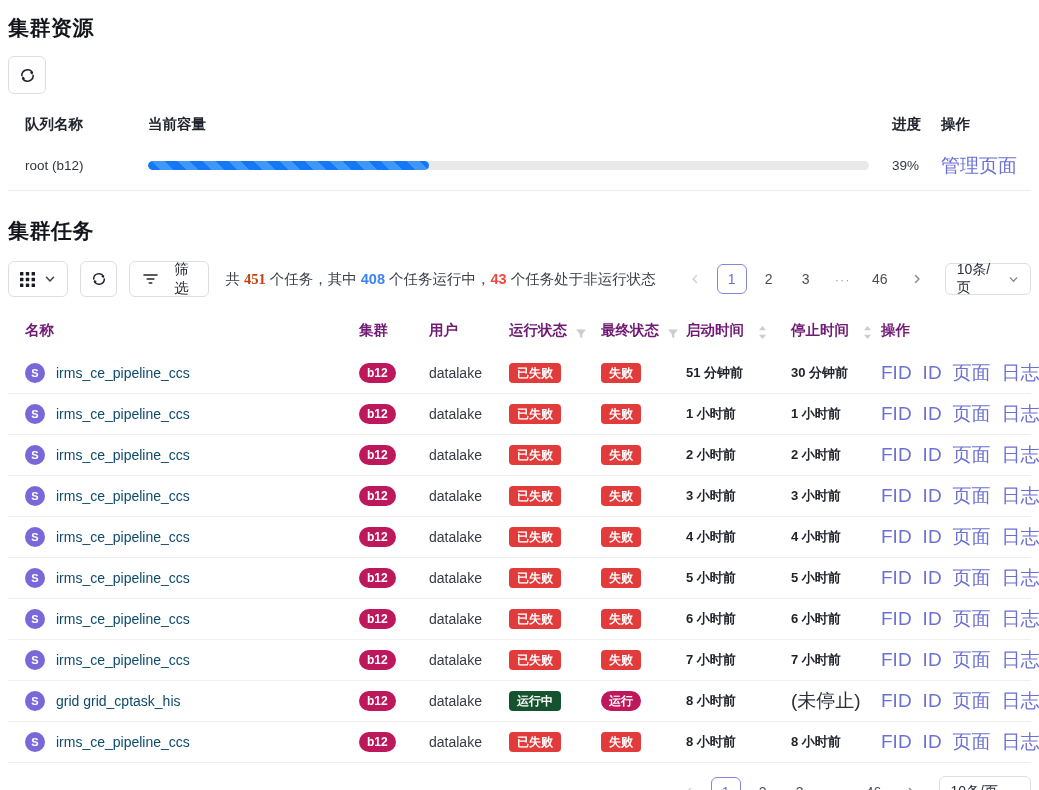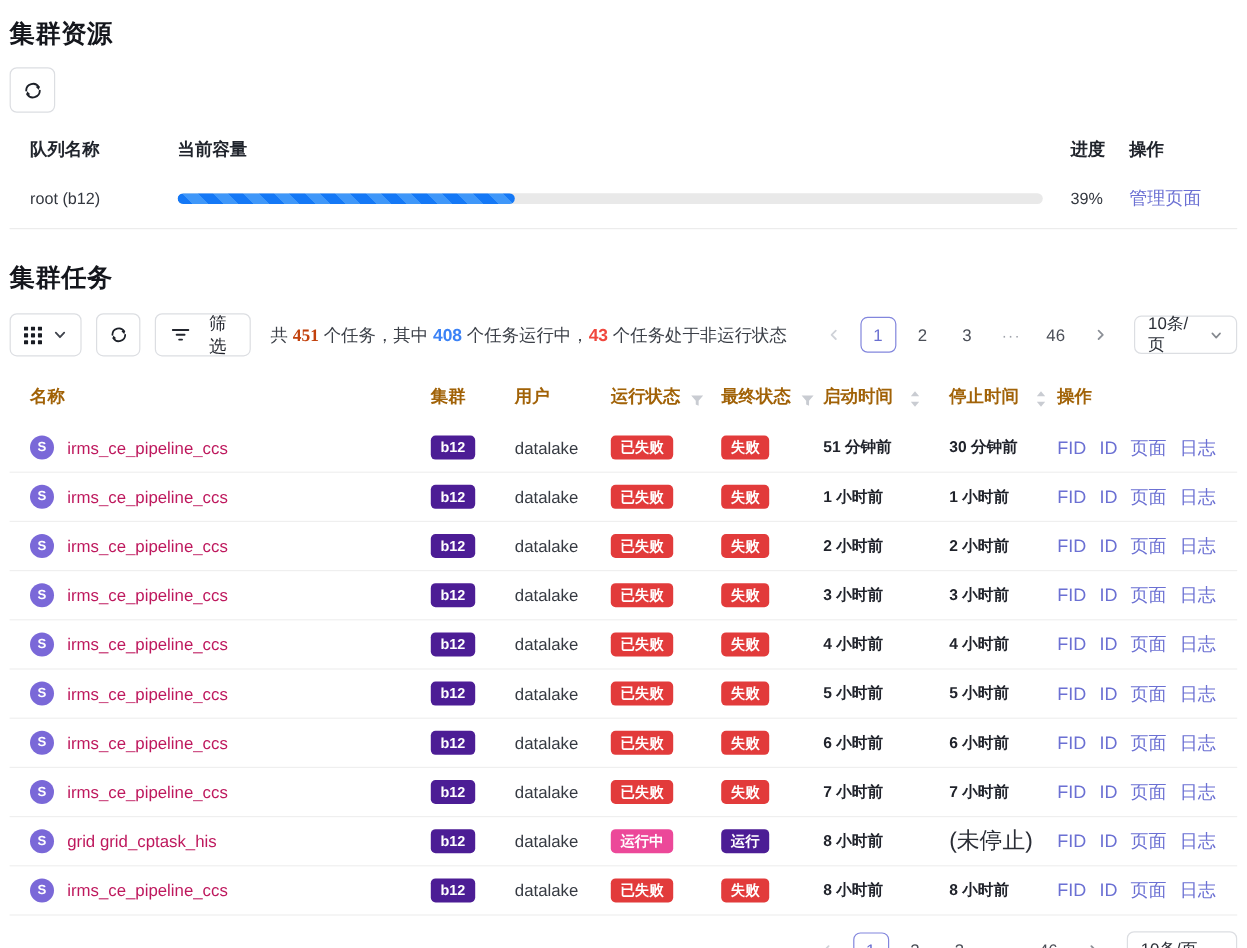--- a/index.html
+++ b/index.html
@@ -52,46 +52,46 @@
   .page-item.active { border-color: #8286dd; color: #6a6fd1; }
   .page-item.chev { cursor: pointer; }
   .page-item.disabled { cursor: default; }
   .page-ellipsis { color: #9ea2aa; letter-spacing: 1px; font-size: 13px; }
   .page-size { height: 32px; border: 1px solid #dcdee2; border-radius: 6px; background: #fff;
     display: inline-flex; align-items: center; gap: 10px; padding: 0 11px;
     font-size: 14px; color: #2b2f37; cursor: pointer; margin-left: 6px; }
 
   
   .task-header { display: flex; align-items: center; padding: 16px 0 13px;
-    font-size: 14.5px; font-weight: 600; color: #a16207; margin-top: 8px; }
+    font-size: 14.5px; font-weight: 600; color: #701a75; margin-top: 8px; }
   .task-row { display: flex; align-items: center; height: 41px;
     border-bottom: 1px solid #efefef; }
   .c-name { flex: 1; display: flex; align-items: center; gap: 11px; padding-left: 17px; min-width: 0; }
   .c-cluster { width: 70px; } .c-user { width: 80px; }
   .c-run { width: 92px; } .c-final { width: 85px; }
   .c-start { width: 105px; } .c-stop { width: 90px; }
   .c-actions { width: 150px; display: flex; align-items: center; gap: 11px; }
   .hdr-flex { display: inline-flex; align-items: flex-end; gap: 8px; }
   .hdr-flex.wide-gap { gap: 14px; }
 
   .avatar { width: 20px; height: 20px; border-radius: 50%; background: #7a68d8; flex: none;
     color: #fff; font-size: 11px; font-weight: 700; display: inline-flex;
     align-items: center; justify-content: center; }
-  .task-name { font-size: 14px; color: #be185d; white-space: nowrap; overflow: hidden; }
+  .task-name { font-size: 14px; color: #0c4a6e; white-space: nowrap; overflow: hidden; }
 
   .badge { display: inline-block; padding: 2px 8px; border-radius: 4px;
     font-size: 12px; font-weight: 700; color: #fff; line-height: 16px; white-space: nowrap; }
-  .badge.cyan { background: #4c1d95; }
+  .badge.cyan { background: #be185d; border-radius: 10px; }
   .badge.red { background: #e23b3b; }
-  .badge.green { background: #ec4899; }
+  .badge.green { background: #14532d; }
 
   .time { font-size: 13px; font-weight: 700; color: #20232b; white-space: nowrap; margin-top: 48px; }
   .time.plain { font-weight: 400; font-size: 19px; color: #2b2e36; }
 
-  .link { color: #6b70d3; font-size: 15px; cursor: pointer; text-decoration: none; white-space: nowrap; }
+  .link { color: #6b70d3; font-size: 19px; cursor: pointer; text-decoration: none; white-space: nowrap; }
 
   .bottom-bar { display: flex; justify-content: flex-end; align-items: center; margin-top: 13px; }
 
   svg { display: block; }
 </style>
 </head>
 <body>
 
 <div class="page">
 

